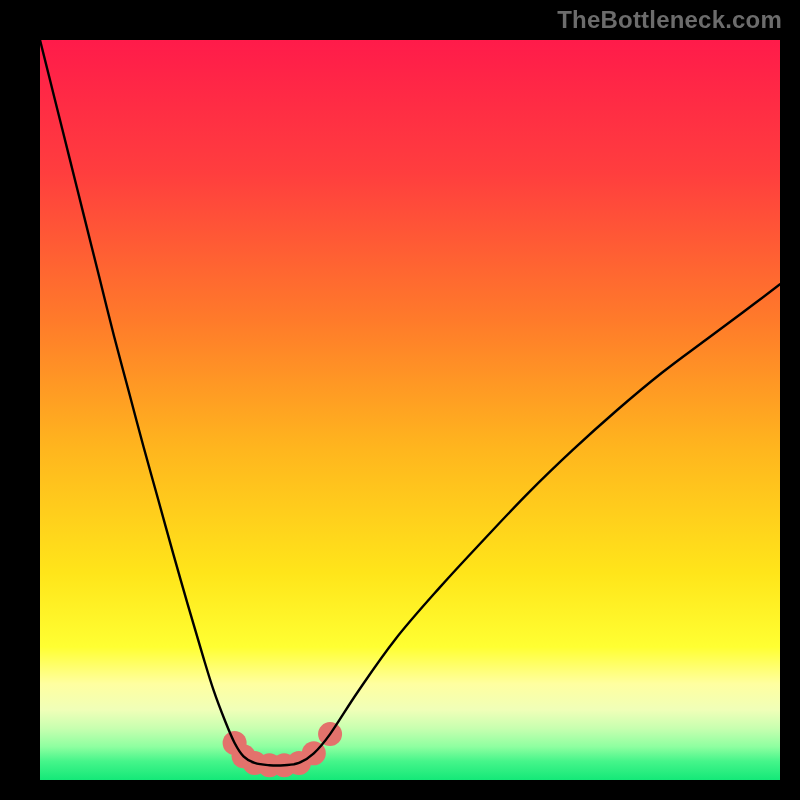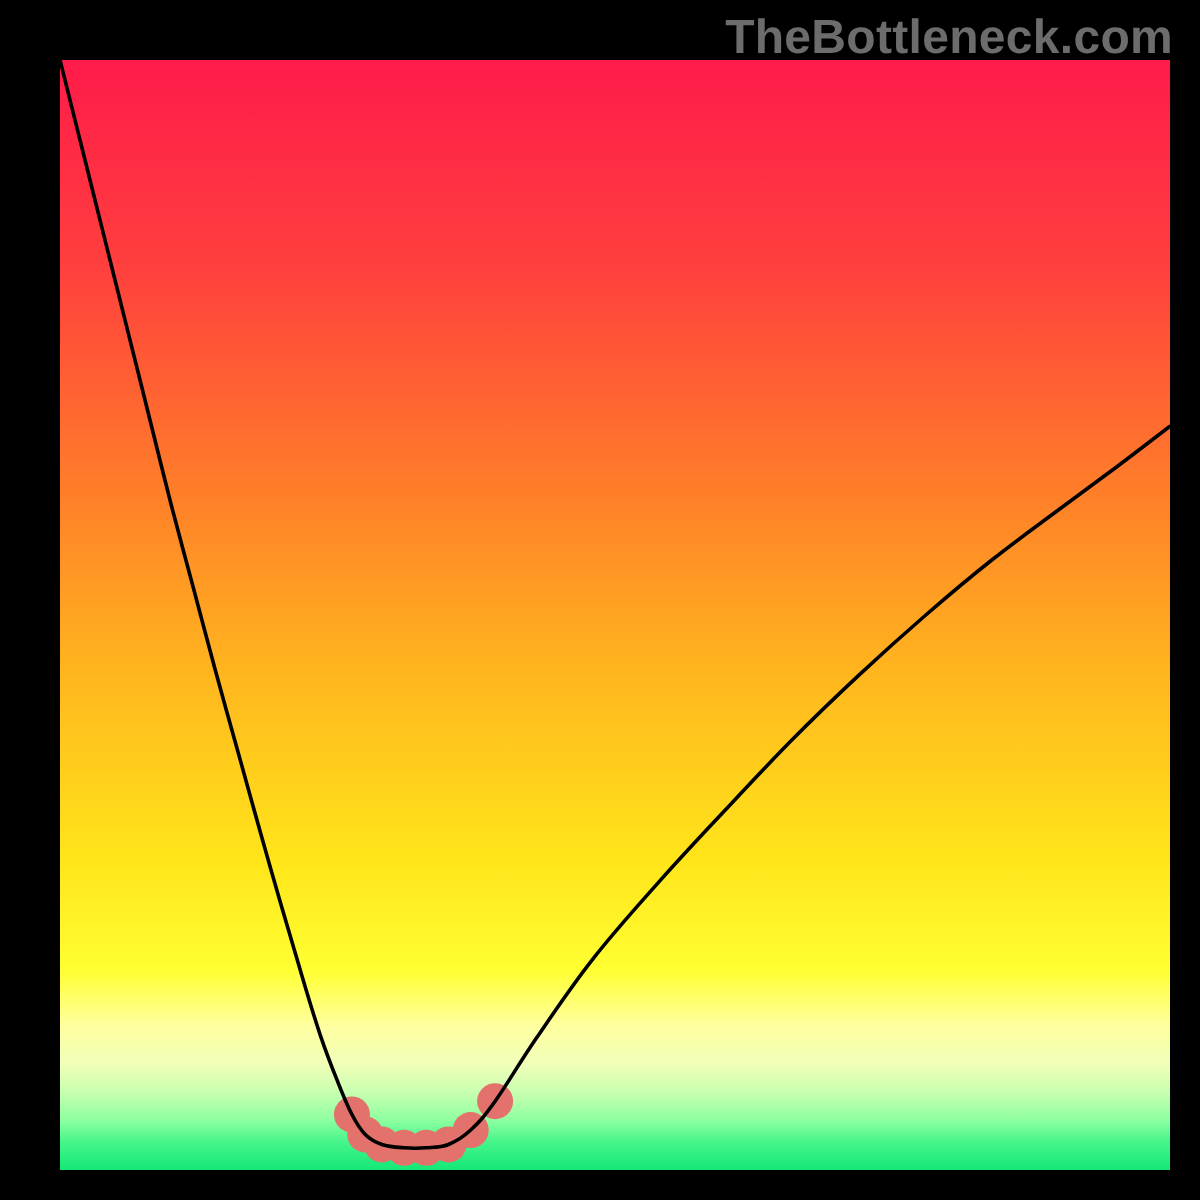--- a/index.html
+++ b/index.html
@@ -31,21 +31,21 @@
     left: 0;
     top: 0;
     width: 100%;
     height: 100%;
   }
   .watermark {
     position: absolute;
     top: 6px;
     right: 18px;
     font-family: Arial, Helvetica, sans-serif;
-    font-size: 32px;
+    font-size: 24px;
     font-weight: 600;
     color: #6c6c6c;
     letter-spacing: 0.2px;
   }
   svg.overlay {
     position: absolute;
     left: 0;
     top: 0;
     width: 100%;
     height: 100%;

